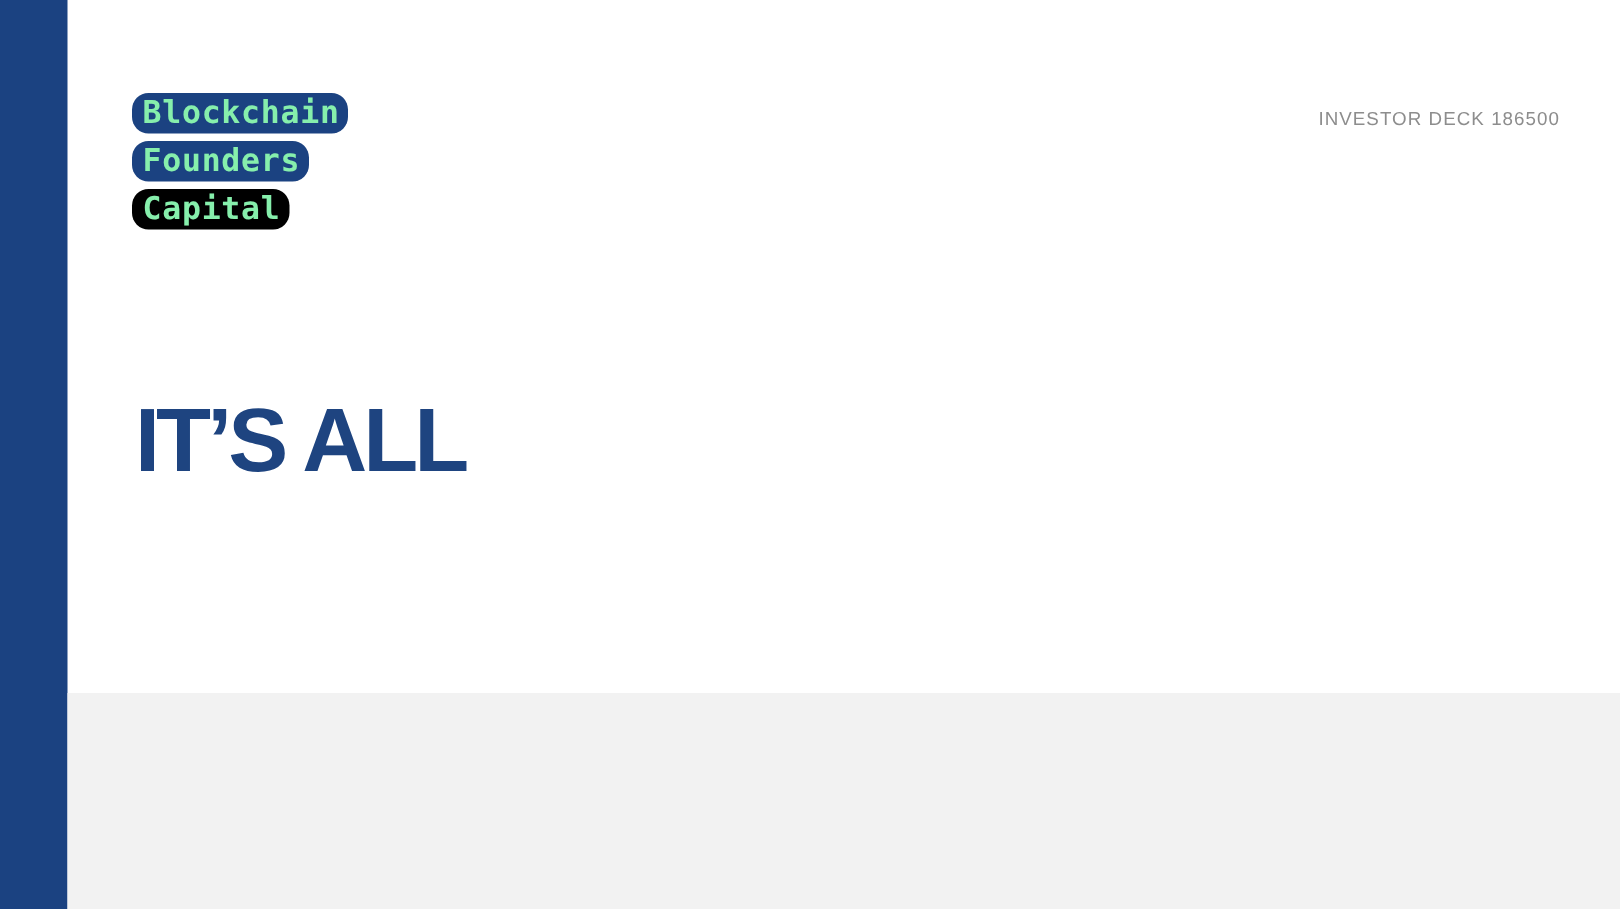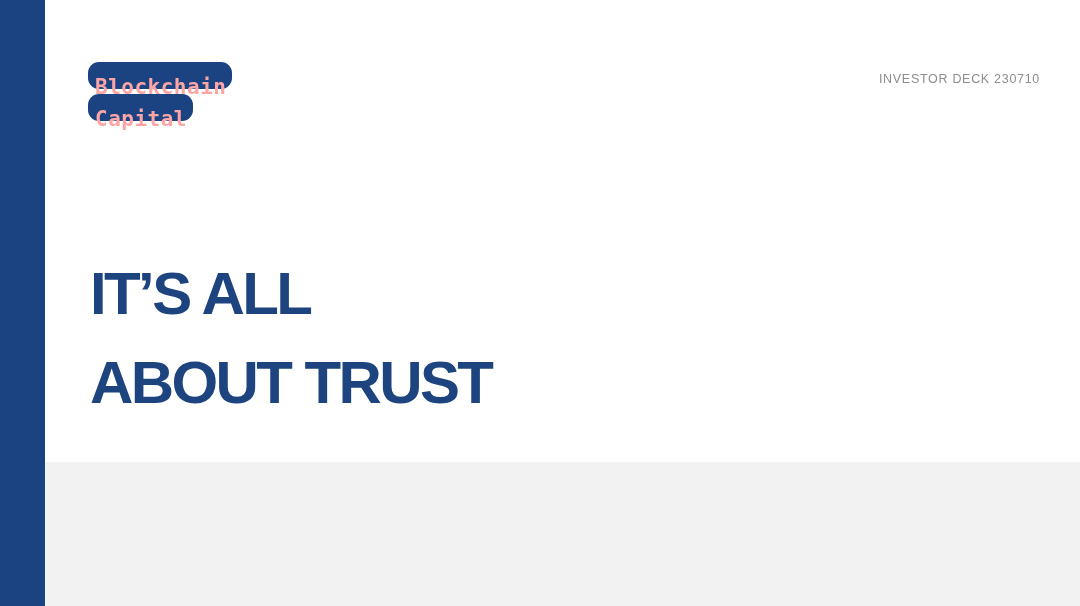--- a/index.html
+++ b/index.html
@@ -52,23 +52,23 @@
     align-items: flex-start;
     gap: 5px;
   }
   .logo-row {
     display: inline-block;
     font-family: "DejaVu Sans Mono", "Liberation Mono", monospace;
     font-weight: bold;
     font-size: 21px;
     line-height: 27px;
     height: 27px;
-    color: #fca5a5;
+    color: #86efac;
     letter-spacing: 0.5px;
-    padding: 12px 6px 0 7px;
+    padding: 0 6px 0 7px;
     white-space: pre;
     box-sizing: border-box;
     border-radius: 11px;
   }
   .logo-row.blue { background: #1b4281; }
   .logo-row.black { background: #000000; }
 
   
   .deck-tag {
     position: absolute;
@@ -116,24 +116,24 @@
 <body>
 
 <div class="slide">
 
   <div class="left-bar"></div>
 
   <div class="footer-band"></div>
 
   <div class="logo">
     <span class="logo-row blue">Blockchain</span>
-    <span class="logo-row blue">Capital</span>
+    <span class="logo-row blue">Founders</span>
+    <span class="logo-row black">Capital</span>
   </div>
 
-  <div class="deck-tag">INVESTOR DECK 230710</div>
+  <div class="deck-tag">INVESTOR DECK 186500</div>
 
   <div class="headline">
     <span class="headline-line">IT’S ALL</span>
-    <span class="headline-line">ABOUT TRUST</span>
   </div>
 
 
 </div>
 
 </body></html>

